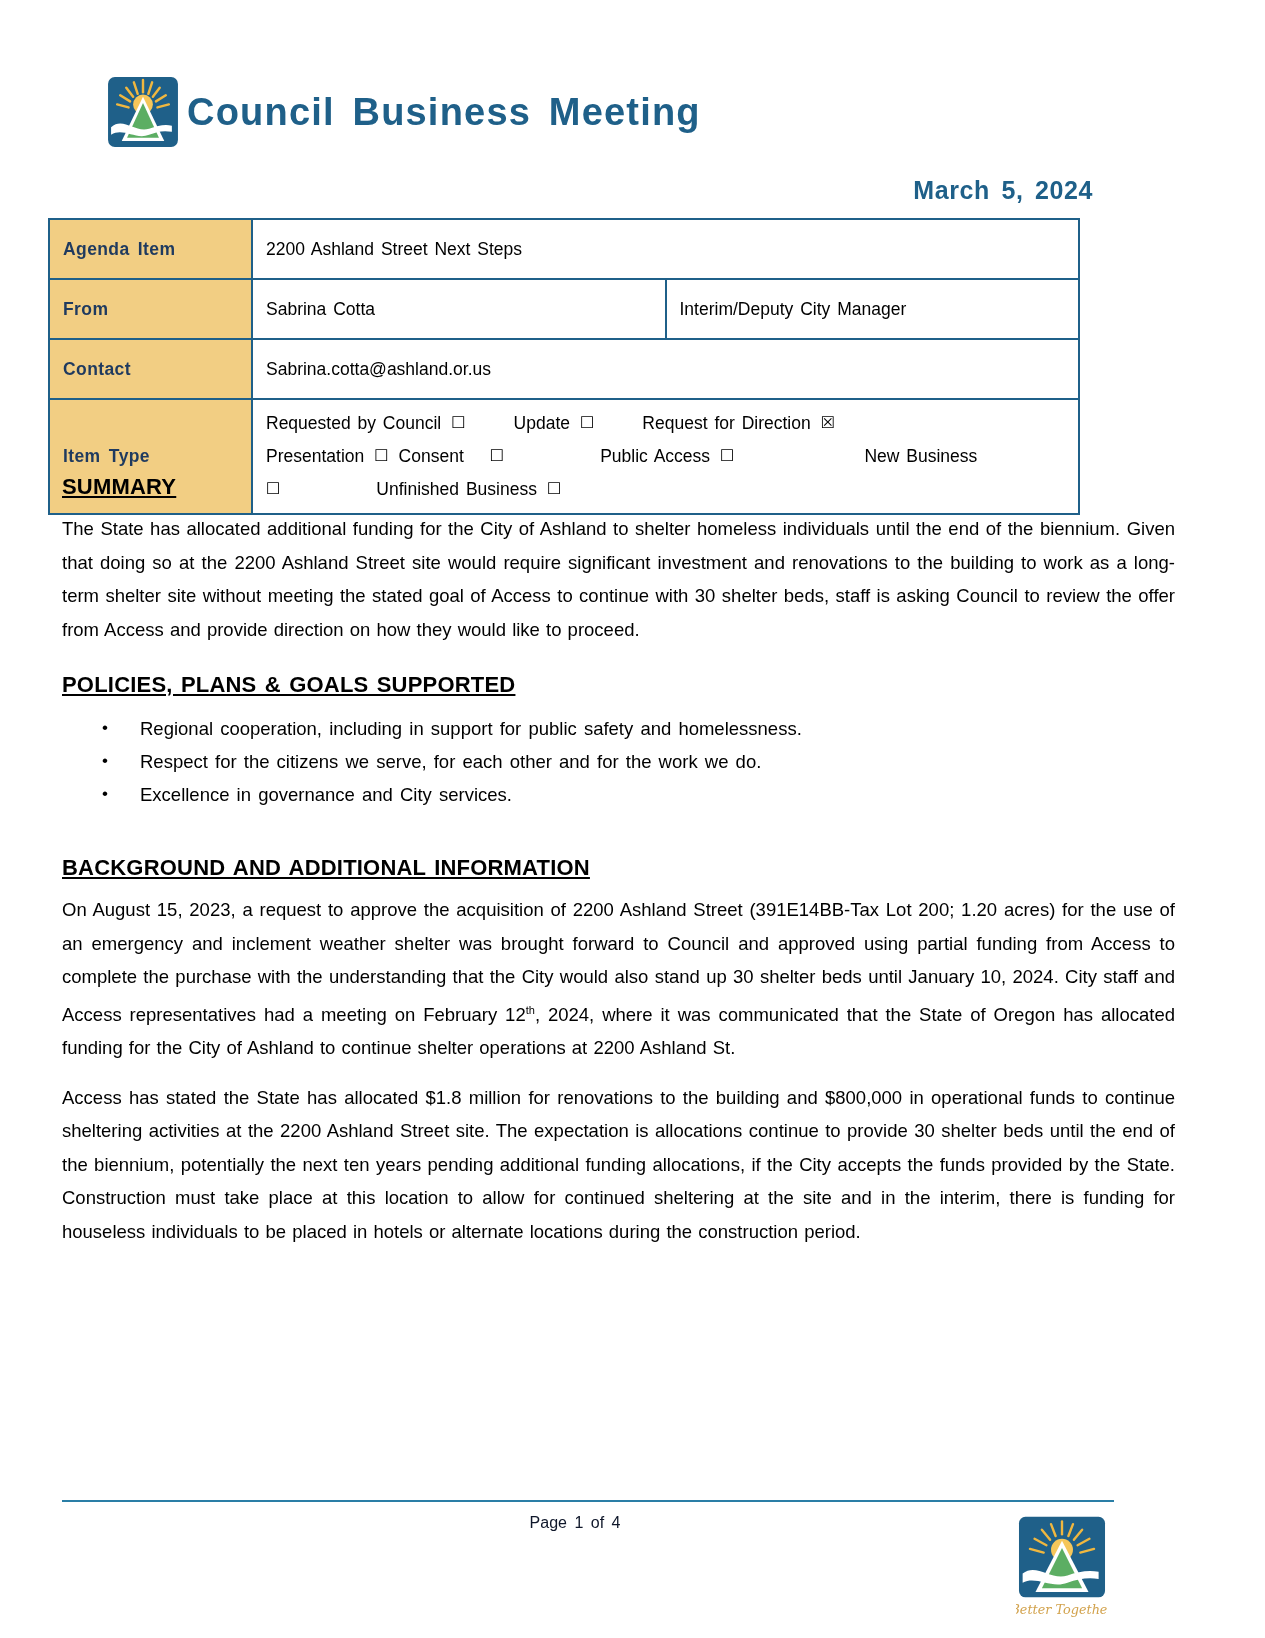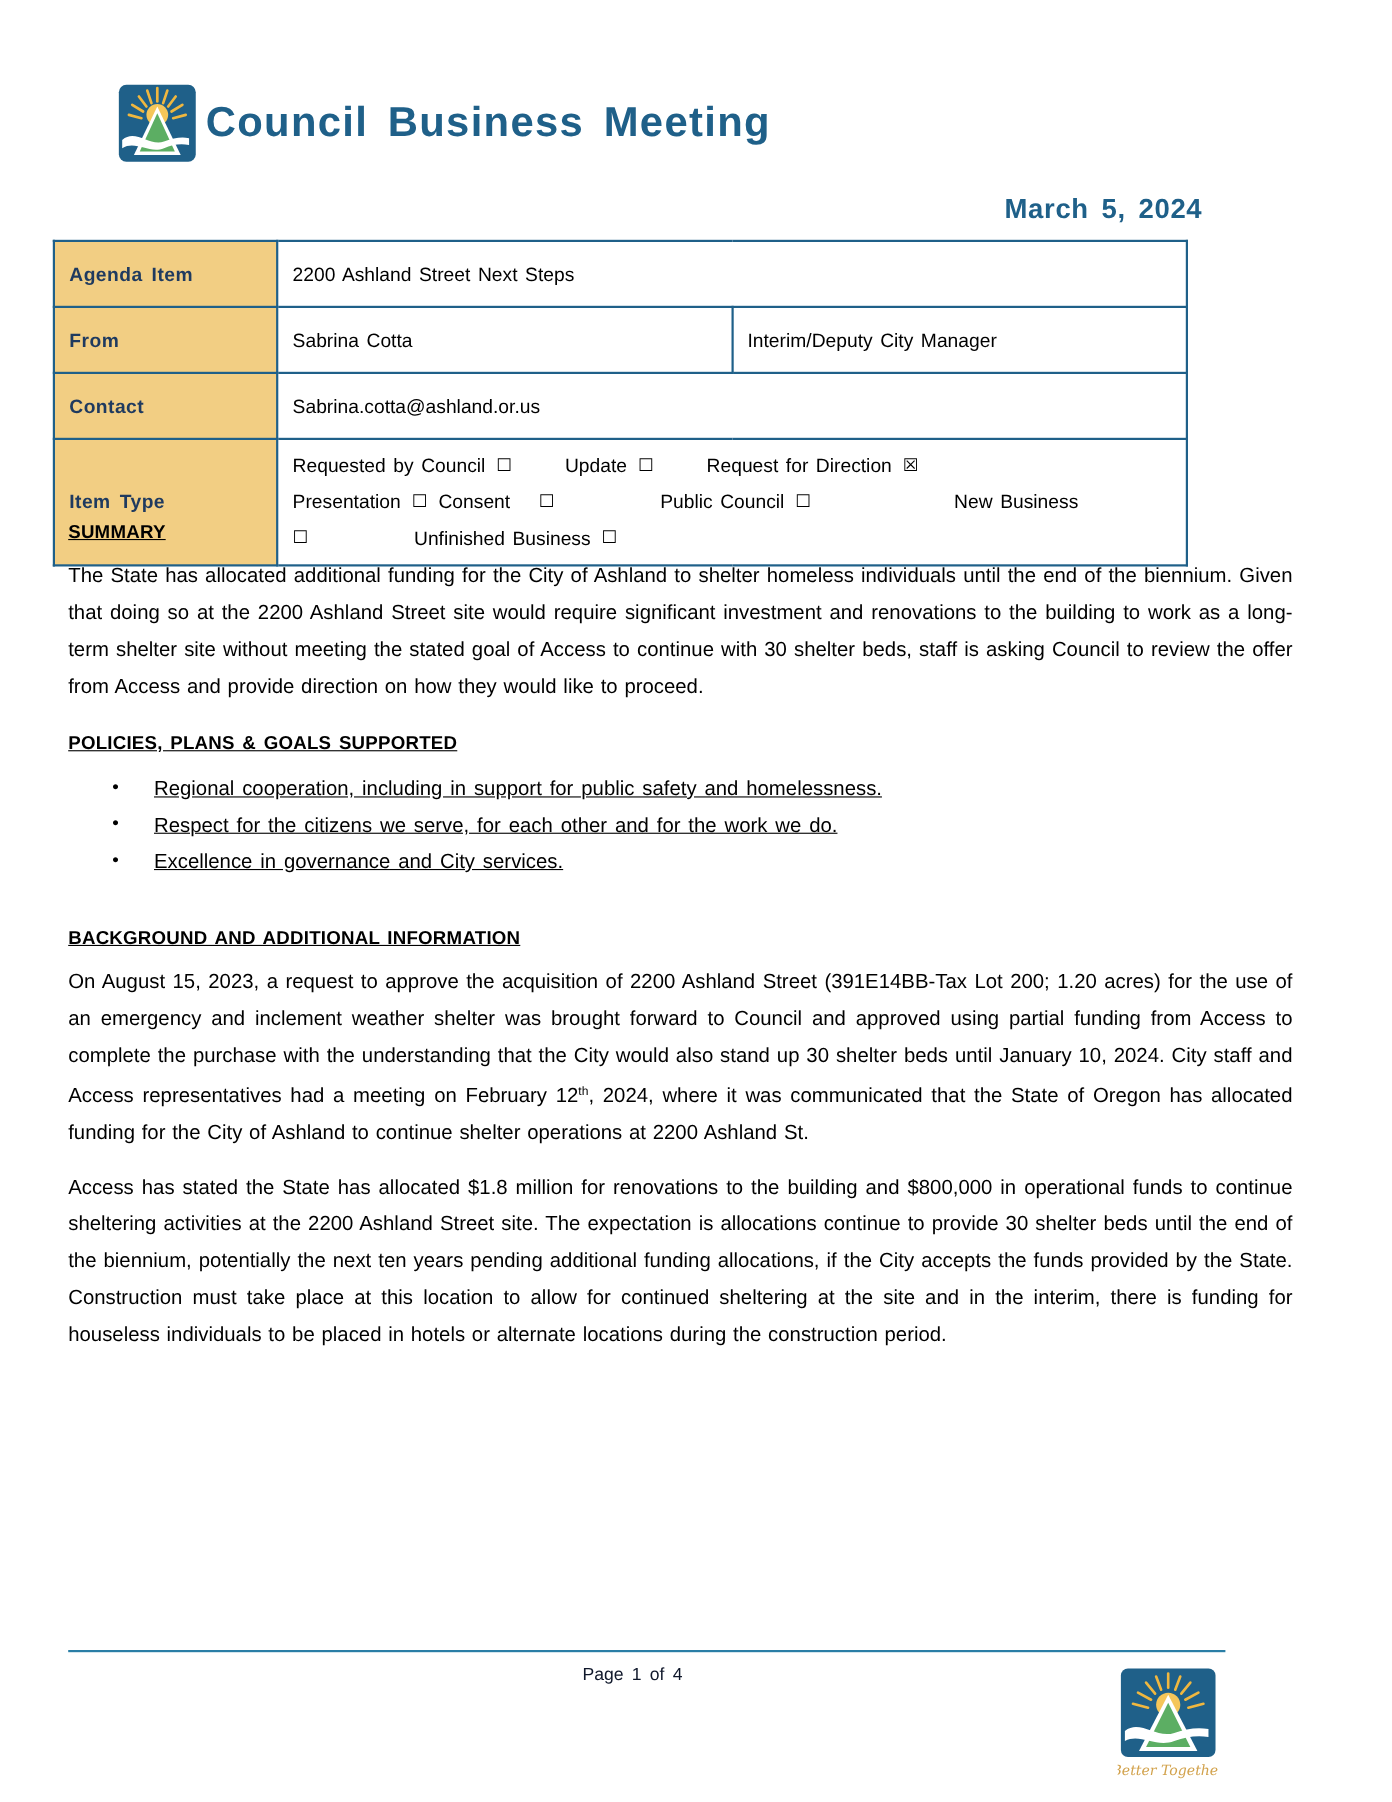--- a/index.html
+++ b/index.html
@@ -106,21 +106,21 @@
   .sp-sm { display: inline-block; width: 10px; }
 
   
   .content {
     position: absolute;
     left: 62px;
     top: 474px;
     width: 1113px;
   }
   h2.section {
-    font-size: 17px;
+    font-size: 22px;
     font-weight: bold;
     margin: 0 0 12px 0;
     text-decoration: underline;
     letter-spacing: .2px;
     word-spacing: 2px;
   }
   p.body {
     font-size: 18.5px;
     line-height: 33.5px;
     margin: 0 0 16px 0;
@@ -129,21 +129,20 @@
     word-spacing: 1px;
   }
   p.body.tight { margin-bottom: 0; }
   .gap-sm { height: 10px; }
   .gap-lg { height: 44px; }
 
   ul.values {
     margin: 14px 0 0 0;
     padding-left: 78px;
     list-style: none;
-    text-decoration: underline;
   }
   ul.values li {
     font-size: 18.5px;
     line-height: 33px;
     position: relative;
     word-spacing: 2px;
     margin-bottom: 0px;
   }
   ul.values li::before {
     content: "\2022";
@@ -225,21 +224,21 @@
       <td class="label">Contact</td>
       <td colspan="2">Sabrina.cotta@ashland.or.us</td>
     </tr>
     <tr>
       <td class="label tall">Item Type</td>
       <td colspan="2" class="tall">
         <div class="itemtype-line">
           <span>Requested by Council</span><span class="sp-sm"></span><span class="cb">☐</span><span class="sp-lg"></span><span>Update</span><span class="sp-sm"></span><span class="cb">☐</span><span class="sp-lg"></span><span>Request for Direction</span><span class="sp-sm"></span><span class="cb">☒</span>
         </div>
         <div class="itemtype-line">
-          <span>Presentation</span><span class="sp-sm"></span><span class="cb">☐</span><span class="sp-sm"></span><span>Consent</span><span class="sp-md"></span><span class="cb">☐</span><span class="sp-xl"></span><span>Public Council</span><span class="sp-sm"></span><span class="cb">☐</span><span class="sp-xxl"></span><span>New Business</span>
+          <span>Presentation</span><span class="sp-sm"></span><span class="cb">☐</span><span class="sp-sm"></span><span>Consent</span><span class="sp-md"></span><span class="cb">☐</span><span class="sp-xl"></span><span>Public Access</span><span class="sp-sm"></span><span class="cb">☐</span><span class="sp-xxl"></span><span>New Business</span>
         </div>
         <div class="itemtype-line">
           <span class="cb">☐</span><span class="sp-xl"></span><span>Unfinished Business</span><span class="sp-sm"></span><span class="cb">☐</span>
         </div>
       </td>
     </tr>
   </tbody>
     </table>
 
   <div class="content">

